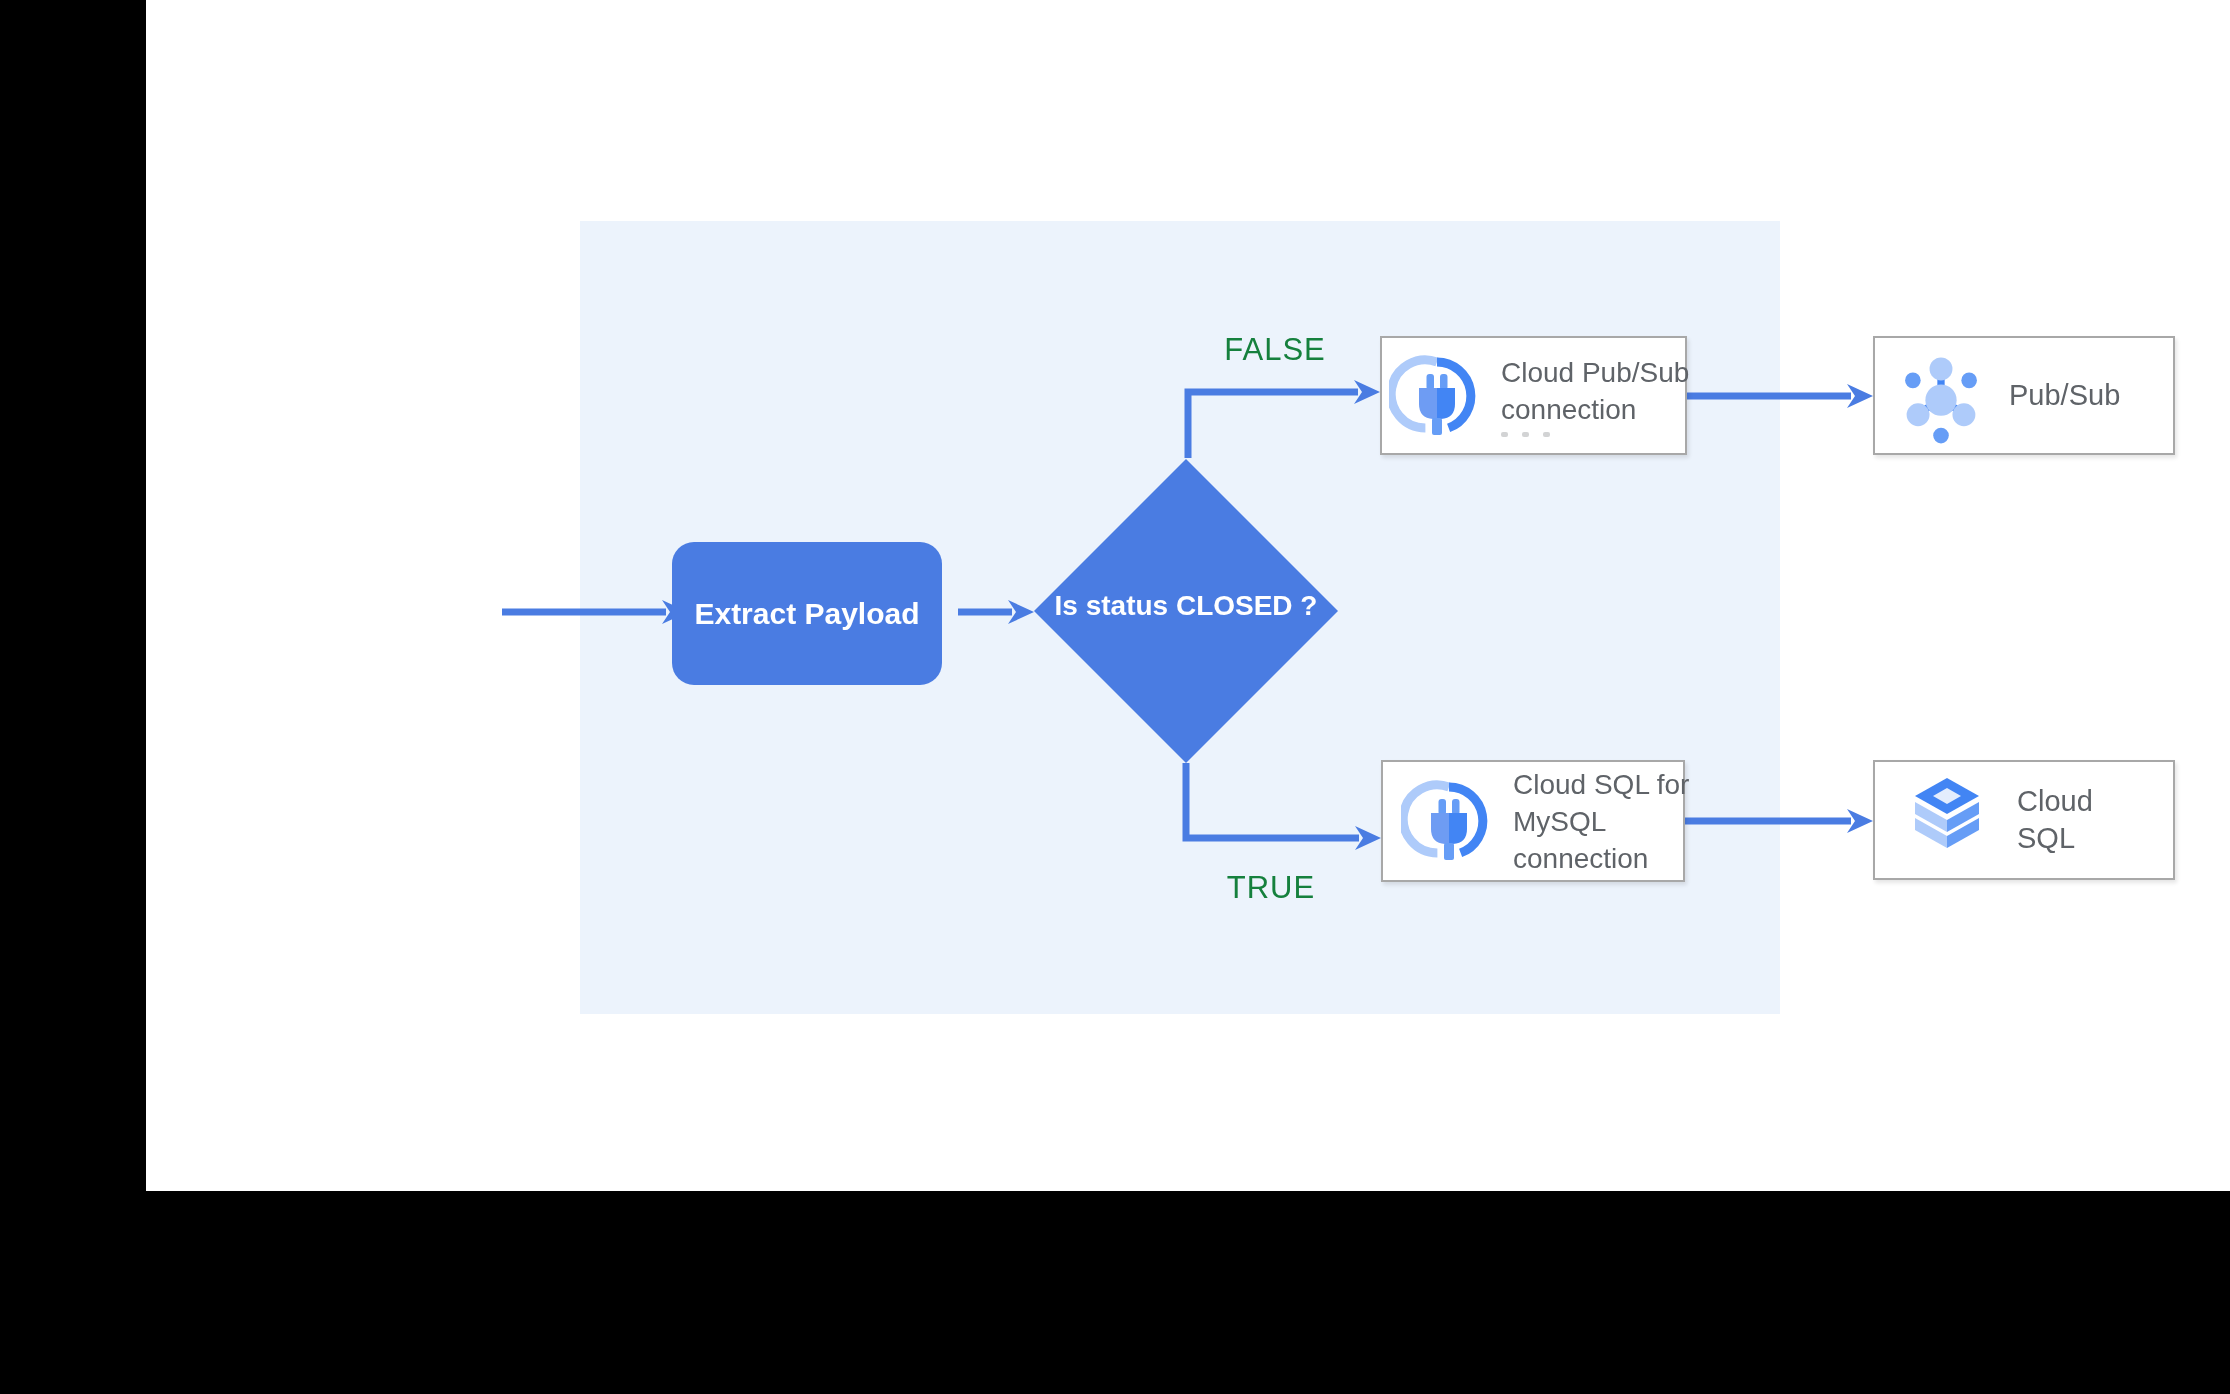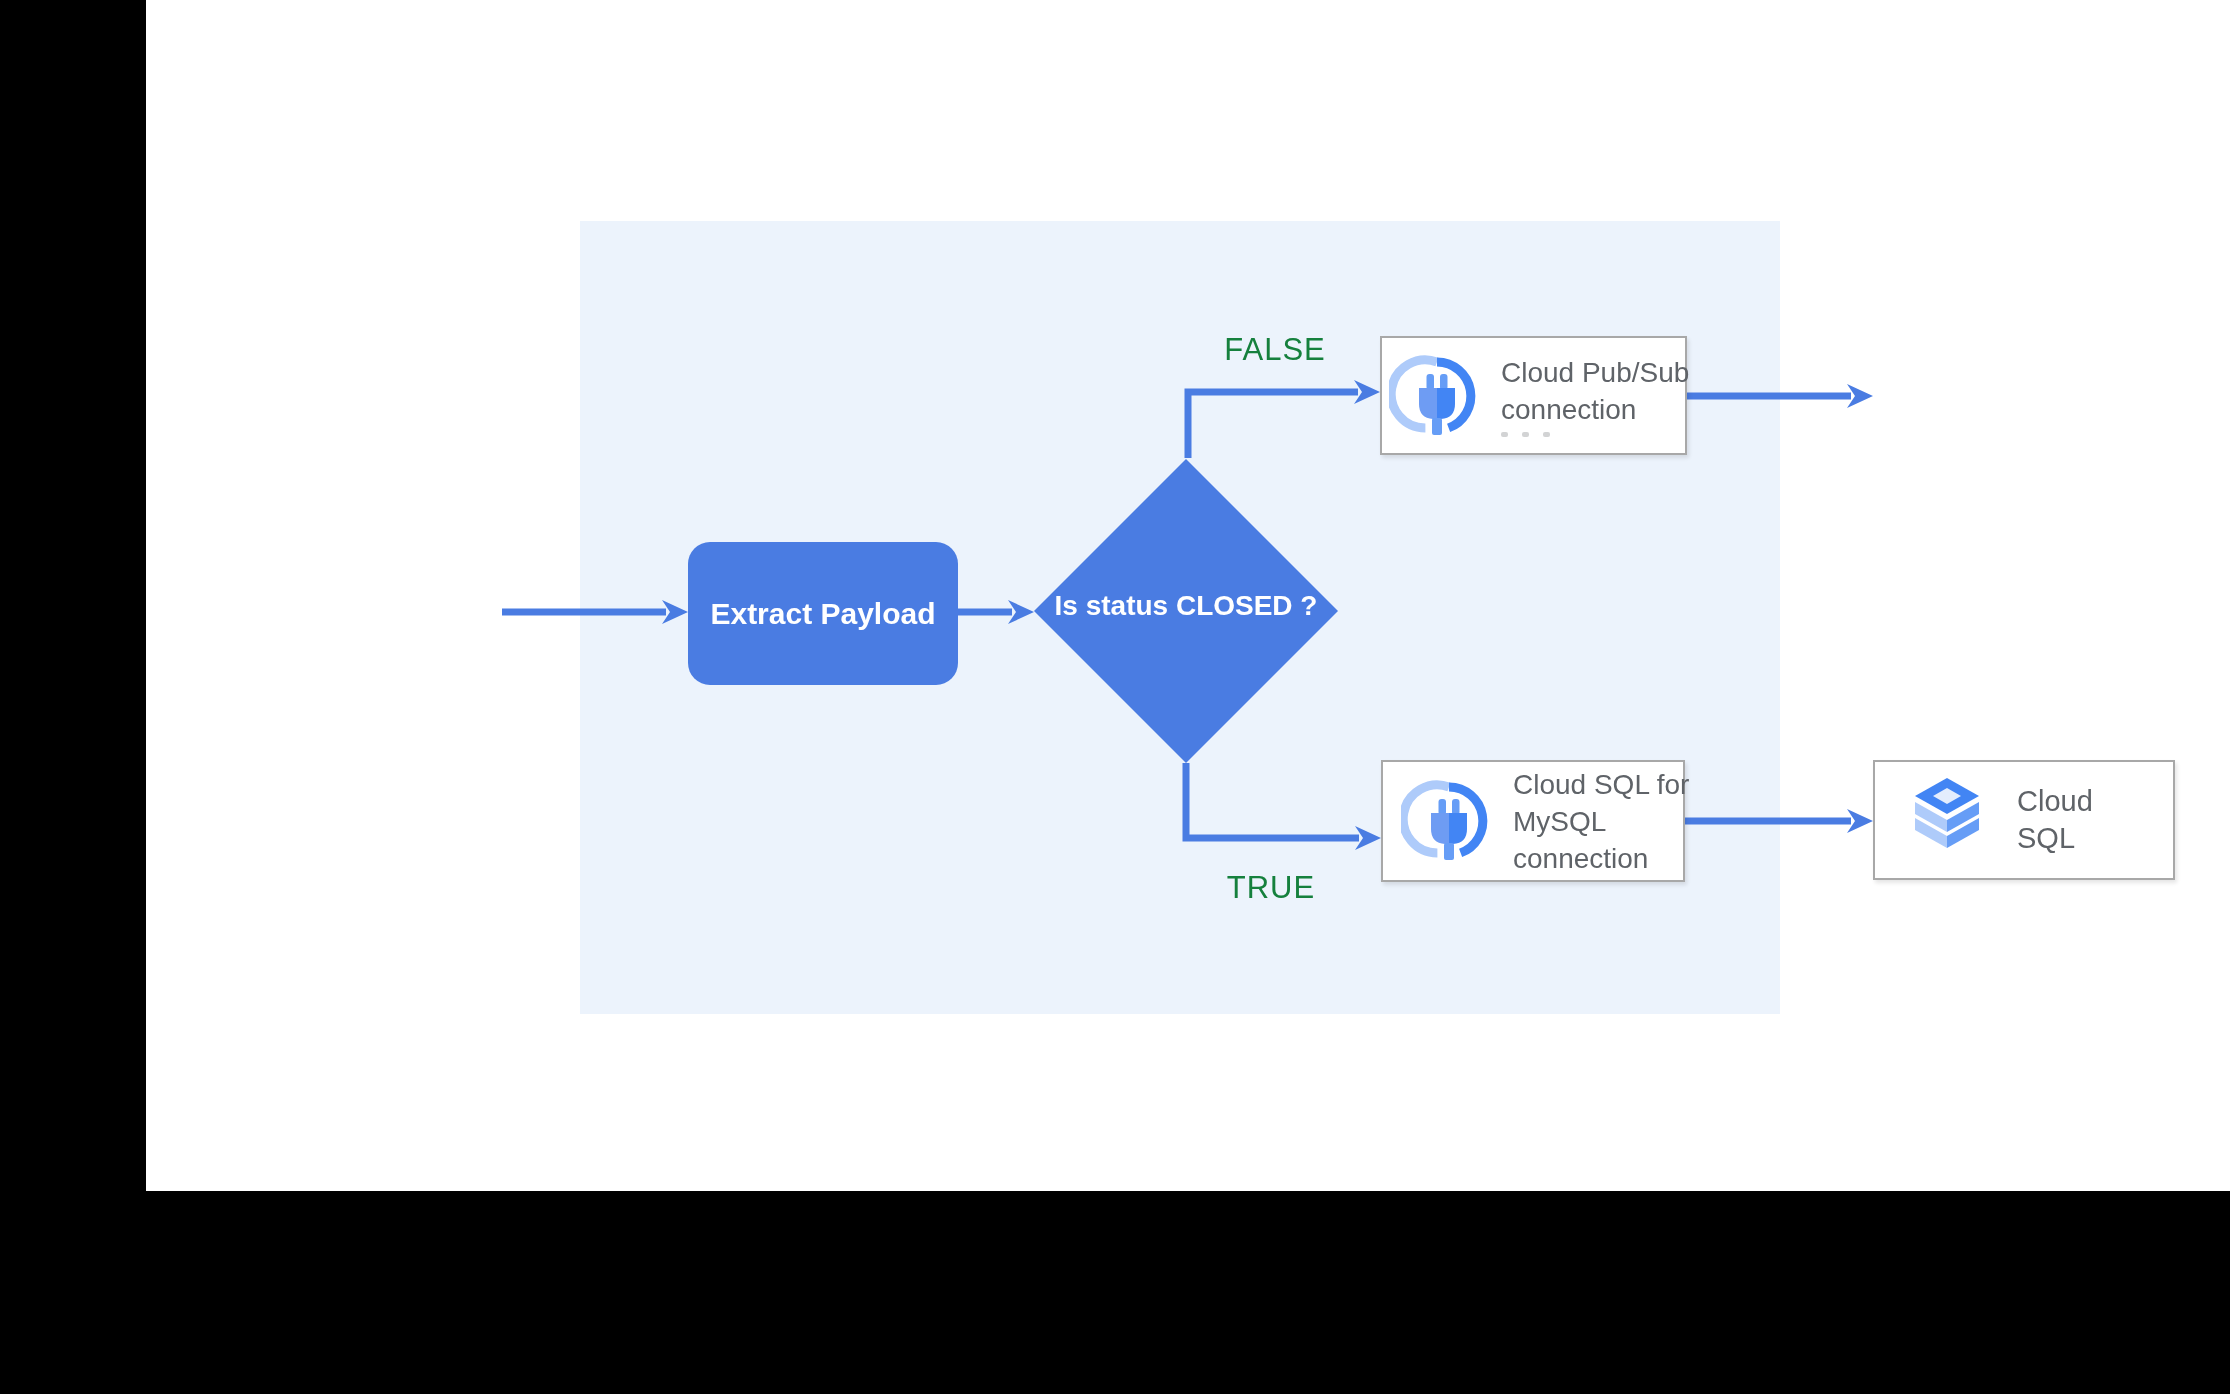--- a/index.html
+++ b/index.html
@@ -22,21 +22,21 @@
   }
   .node-label{color:#5f6368;font-size:29px;line-height:37px;}
   #app-int-chip{
     position:absolute;left:601px;top:245px;width:402px;height:82px;background:#fff;
     display:flex;align-items:center;box-sizing:border-box;padding-left:10px;
   }
   #app-int-chip .node-label{font-size:30px;margin-left:13px;white-space:nowrap;}
   #node-salesforce{left:200px;top:552px;width:302px;height:121px;padding-left:22px;}
   #node-salesforce .node-label{margin-left:28px;font-size:30px;}
   #node-extract{
-    position:absolute;left:688px;top:542px;width:270px;height:143px;
+    position:absolute;left:672px;top:542px;width:270px;height:143px;
     background:#4a7ce2;border-radius:22px;display:flex;align-items:center;justify-content:center;
   }
   #node-extract .btn-label{color:#fff;font-size:30px;font-weight:bold;}
   #diamond-label{
     position:absolute;left:1036px;top:590px;width:300px;text-align:center;
     color:#fff;font-size:28px;font-weight:bold;
   }
   .edge-label{
     position:absolute;color:#15803d;font-size:31px;letter-spacing:1px;text-align:center;width:160px;
   }
@@ -109,20 +109,39 @@
       <div>Cloud Pub/Sub</div>
       <div>connection</div>
       <div class="trunc-dots">
           <i></i>
           <i></i>
           <i></i>
         </div>
     </span>
   </div>
 
+  <div id="node-pubsub" class="node-box">
+    <span class="icon-wrap">
+      <svg width="100" height="100" viewBox="0 0 96 96">
+        <g stroke="#4285f4" stroke-width="7">
+          <line x1="48" y1="52" x2="48" y2="24"></line>
+          <line x1="48" y1="52" x2="27" y2="64"></line>
+          <line x1="48" y1="52" x2="69" y2="64"></line>
+        </g>
+        <circle cx="48" cy="52" r="15" fill="#aecbfa"></circle>
+        <circle cx="48" cy="22" r="11" fill="#aecbfa"></circle>
+        <circle cx="26" cy="66" r="11" fill="#aecbfa"></circle>
+        <circle cx="70" cy="66" r="11" fill="#aecbfa"></circle>
+        <circle cx="21" cy="33" r="7.5" fill="#669df6"></circle>
+        <circle cx="75" cy="33" r="7.5" fill="#669df6"></circle>
+        <circle cx="48" cy="86" r="7.5" fill="#669df6"></circle>
+      </svg>
+    </span>
+    <span class="node-label">Pub/Sub</span>
+  </div>
 
   <div id="node-cloudsql-conn" class="node-box">
     <span class="icon-wrap">
       <svg width="96" height="96" viewBox="0 0 96 96">
         <path d="M48 14 A34 34 0 1 0 36.4 79.9" stroke="#aecbfa" stroke-width="9" fill="none"></path>
         <path d="M48 14 A34 34 0 0 1 59.6 79.9" stroke="#4285f4" stroke-width="9" fill="none"></path>
         <rect x="37.5" y="26" width="7.5" height="16" rx="3" fill="#669df6"></rect>
         <rect x="51" y="26" width="7.5" height="16" rx="3" fill="#669df6"></rect>
         <path d="M30 40 L30 56 Q30 70 44 71 L48 71 L48 40 Z" fill="#6e9cf3"></path>
         <path d="M66 40 L66 56 Q66 70 52 71 L48 71 L48 40 Z" fill="#4285f4"></path>

